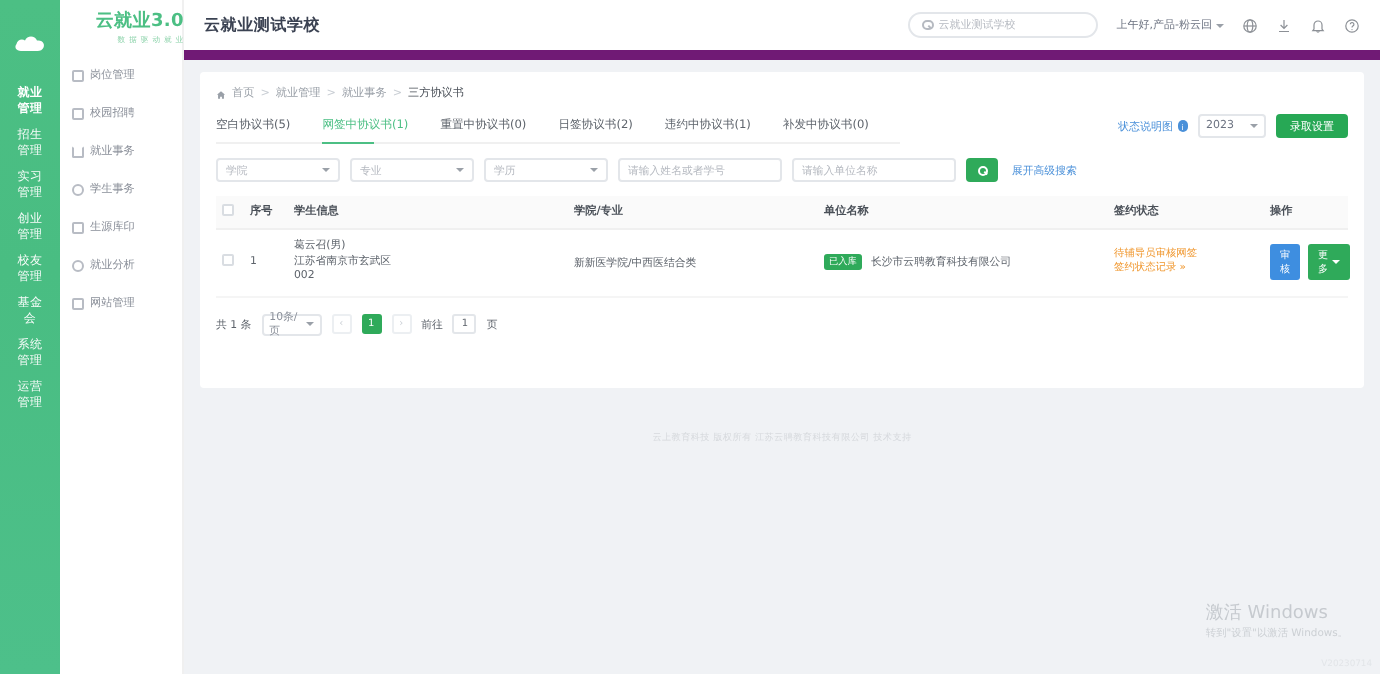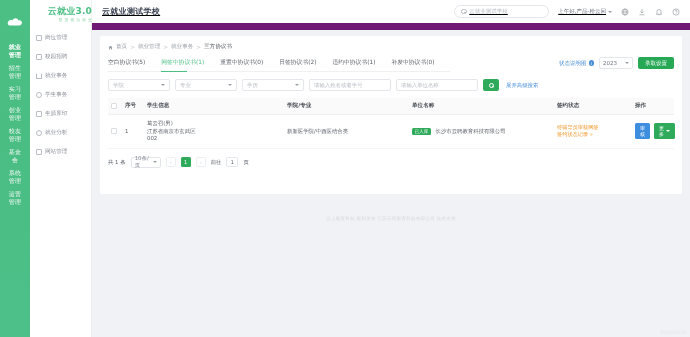--- a/index.html
+++ b/index.html
@@ -52,22 +52,21 @@
   .subnav-item .ico.round { border-radius: 50%; }
   .subnav-item .ico.open { border-top-color: transparent; }
 
   
   .main { flex: 1; display: flex; flex-direction: column; min-width: 0; background: #f0f2f5; }
 
   
   .topbar {
     height: 30px; background: #fff; display: flex; align-items: center;
     padding: 0 10px 0 10px; gap: 8px;
-    border-bottom: 7px solid #701a75;
-    text-decoration: underline;
+    border-bottom: 5px solid #701a75;
   }
   .school-title { font-size: 8px; font-weight: bold; color: #3b4252; letter-spacing: .3px; }
   .topbar-right { margin-left: auto; display: flex; align-items: center; gap: 9px; }
   .top-search {
     width: 95px; height: 13px; border: 1px solid #e3e6ea; border-radius: 7px;
     display: flex; align-items: center; gap: 3px; padding: 0 6px;
     font-size: 5.5px; color: #b6bac1;
   }
   .mag { width: 5px; height: 5px; position: relative; flex: 0 0 5px; }
   .mag::before {
@@ -390,19 +389,23 @@
           <div class="pg-jump-inp">1</div>
           <span>页</span>
         </div>
 
       </div>
 
       <div class="footer-note">云上教育科技 版权所有 江苏云聘教育科技有限公司 技术支持</div>
     </div>
   </div>
 
+  <div class="watermark">
+    <div class="wm1">激活 Windows</div>
+    <div class="wm2">转到"设置"以激活 Windows。</div>
+  </div>
   <div class="version">V20230714</div>
 
 <div style="position: absolute; left: 34px; top: 6px; width: 58px; text-align: right;">
       <div style="font-size: 9px; font-weight: bold; color: rgb(76, 191, 132); letter-spacing: 0.2px; line-height: 10px;">云就业3.0</div>
       <div style="font-size: 3.8px; color: rgb(141, 211, 171); letter-spacing: 0.4px; margin-top: 1px;">数 据 驱 动 就 业</div>
     </div>
   </div>
 
 </body></html>

